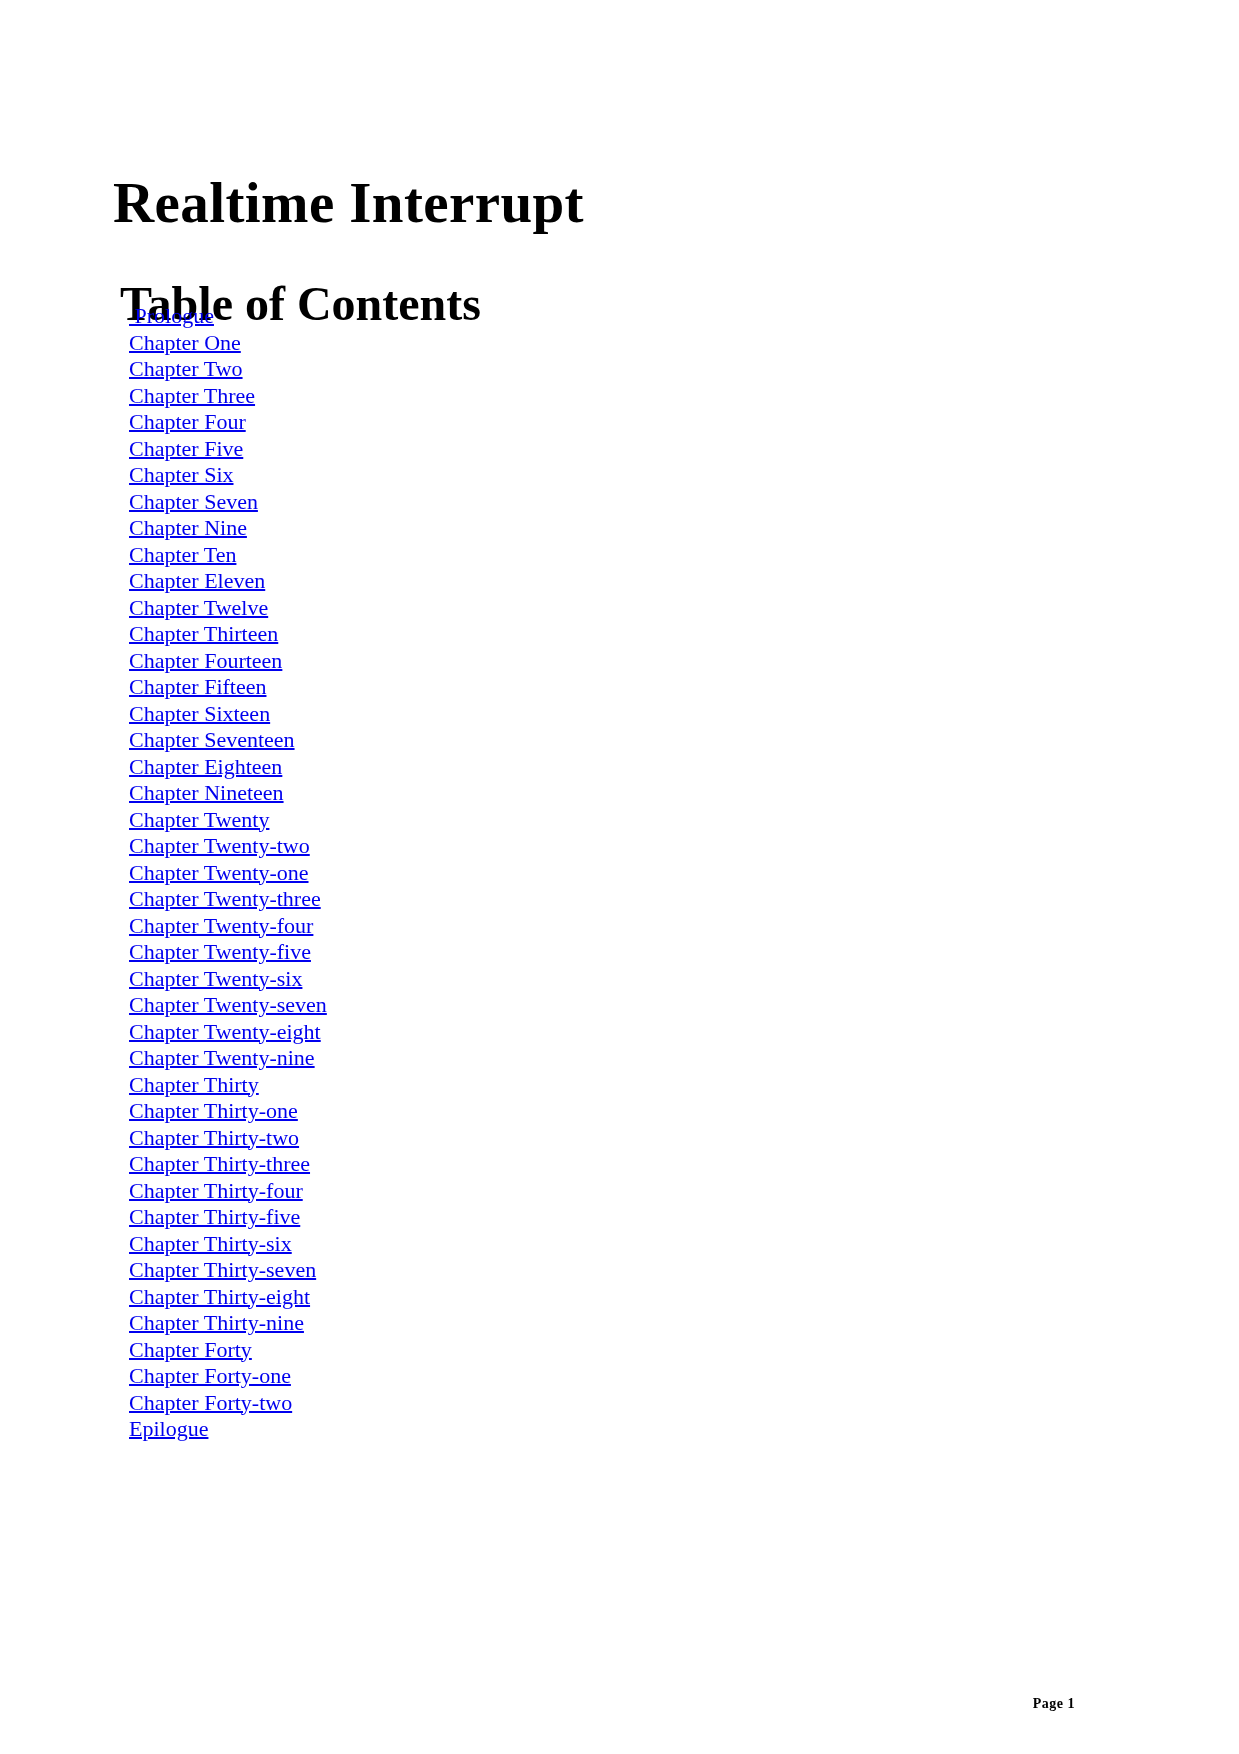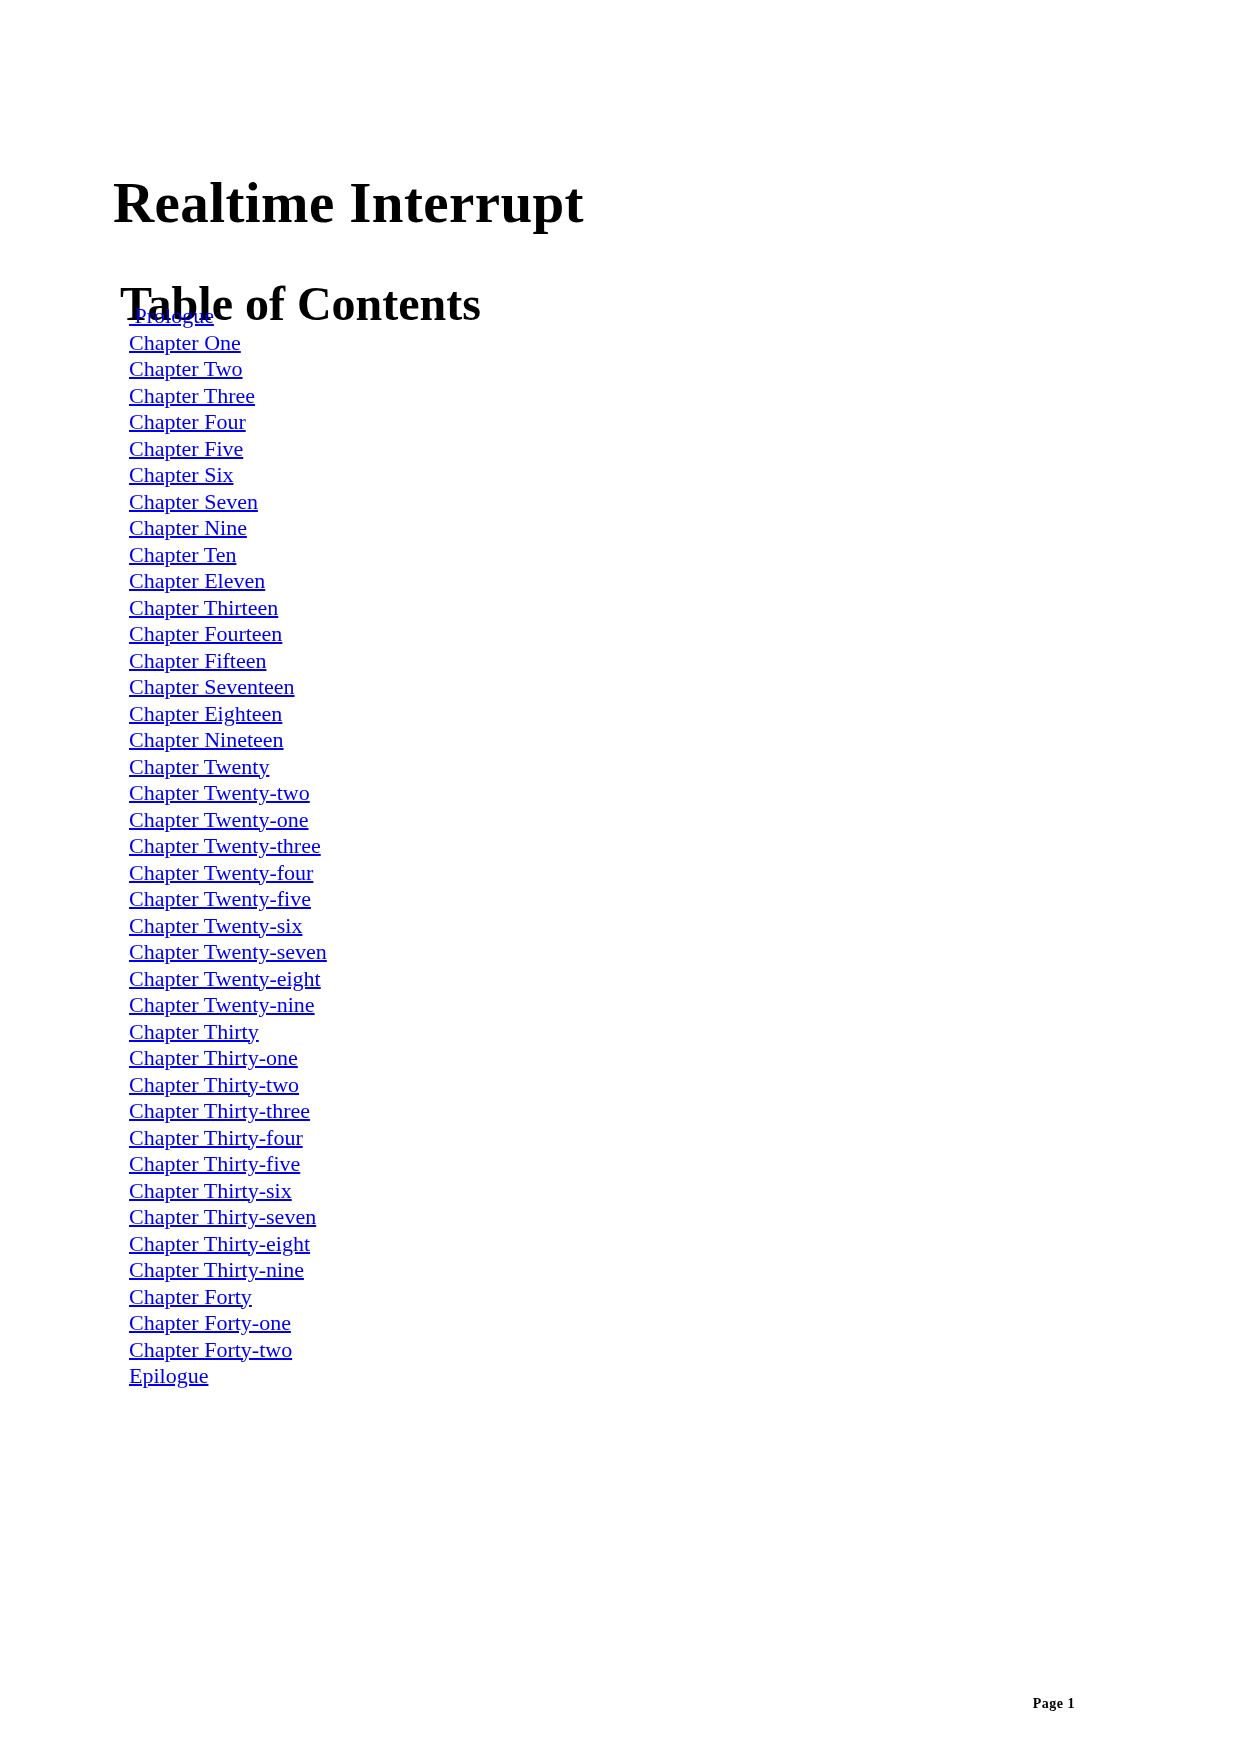--- a/index.html
+++ b/index.html
@@ -91,23 +91,25 @@
       <li><span class="toc-link">Chapter One</span></li>
       <li><span class="toc-link">Chapter Two</span></li>
       <li><span class="toc-link">Chapter Three</span></li>
       <li><span class="toc-link">Chapter Four</span></li>
       <li><span class="toc-link">Chapter Five</span></li>
       <li><span class="toc-link">Chapter Six</span></li>
       <li><span class="toc-link">Chapter Seven</span></li>
       <li><span class="toc-link">Chapter Nine</span></li>
       <li><span class="toc-link">Chapter Ten</span></li>
       <li><span class="toc-link">Chapter Eleven</span></li>
+      <li><span class="toc-link">Chapter Twelve</span></li>
       <li><span class="toc-link">Chapter Thirteen</span></li>
       <li><span class="toc-link">Chapter Fourteen</span></li>
       <li><span class="toc-link">Chapter Fifteen</span></li>
+      <li><span class="toc-link">Chapter Sixteen</span></li>
       <li><span class="toc-link">Chapter Seventeen</span></li>
       <li><span class="toc-link">Chapter Eighteen</span></li>
       <li><span class="toc-link">Chapter Nineteen</span></li>
       <li><span class="toc-link">Chapter Twenty</span></li>
       <li><span class="toc-link">Chapter Twenty-two</span></li>
       <li><span class="toc-link">Chapter Twenty-one</span></li>
       <li><span class="toc-link">Chapter Twenty-three</span></li>
       <li><span class="toc-link">Chapter Twenty-four</span></li>
       <li><span class="toc-link">Chapter Twenty-five</span></li>
       <li><span class="toc-link">Chapter Twenty-six</span></li>

